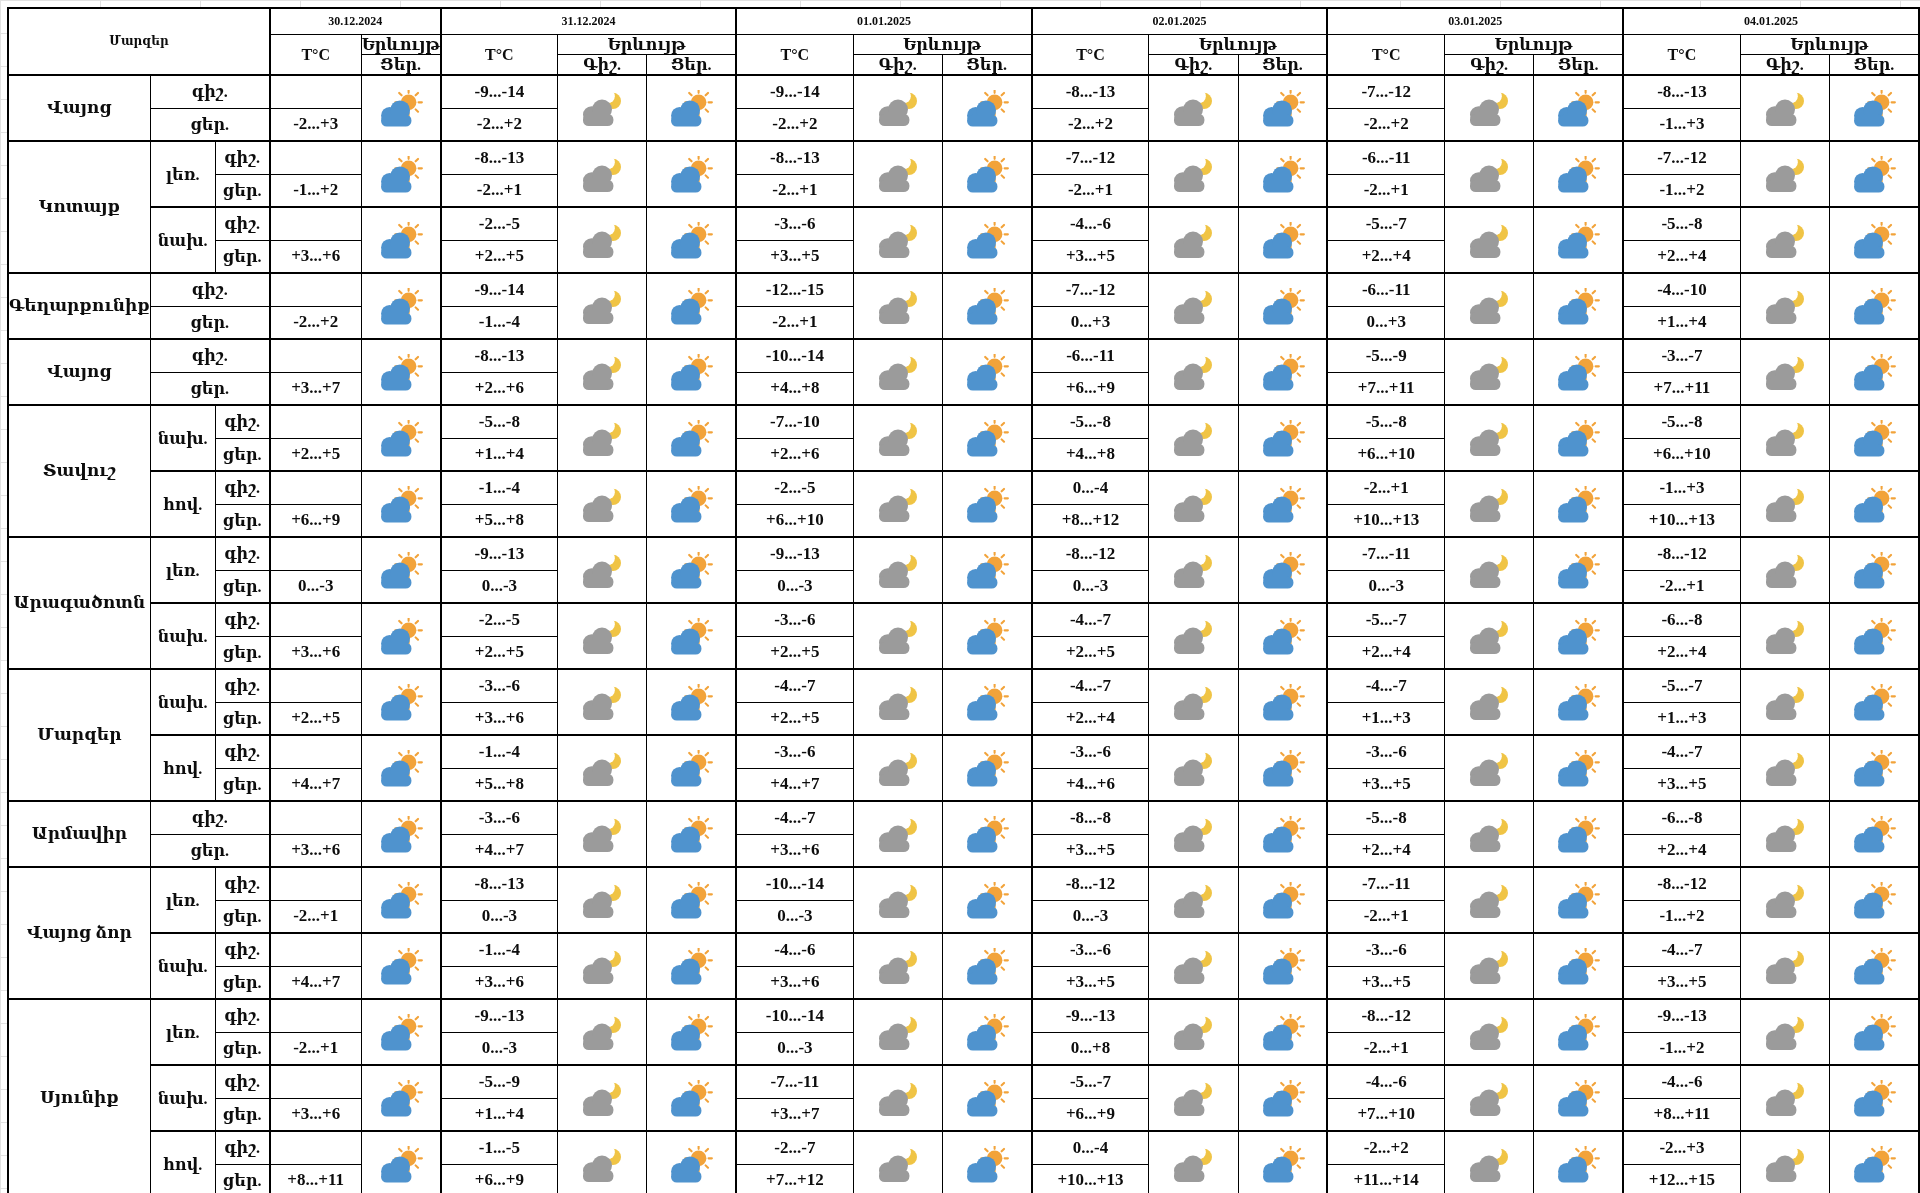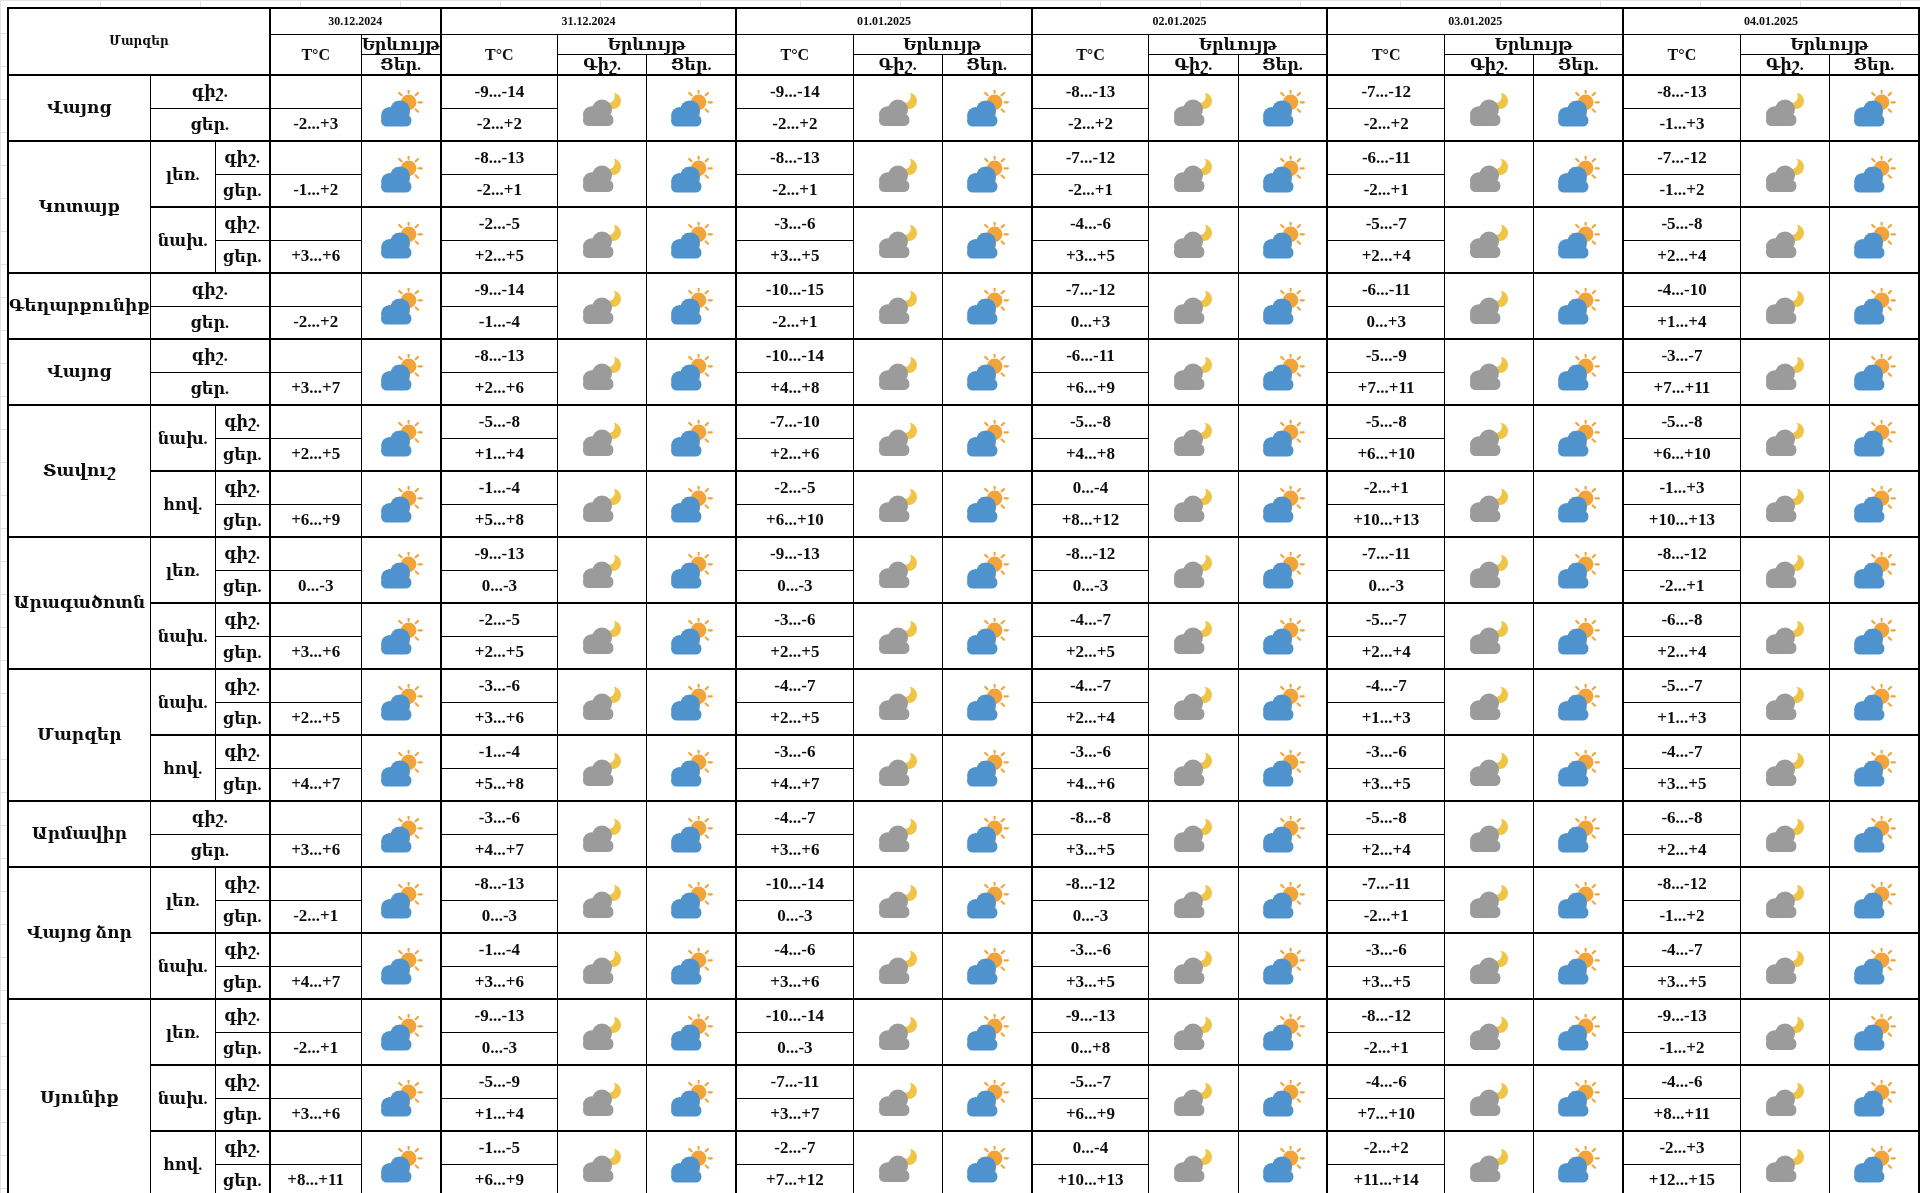--- a/index.html
+++ b/index.html
@@ -528,21 +528,21 @@
             <svg width="50" height="38" viewBox="0 0 52 40">
               <g stroke="#f2a33a" stroke-width="2.2" stroke-linecap="round" fill="none">
                 <path d="M44.5 13h3.5M41.4 20.4l2.5 2.5M34 23.5v3.5M26.6 20.4l-2.5 2.5M23.5 13H20M26.6 5.6L24.1 3.1M34 3V0M41.4 5.6l2.5-2.5"></path>
               </g>
               <circle cx="34" cy="13" r="8.2" fill="#f2a33a"></circle>
               <circle cx="14" cy="27" r="9" fill="#4f93ce"></circle>
               <circle cx="25" cy="21.5" r="10.5" fill="#4f93ce"></circle>
               <rect x="5" y="26" width="32" height="12.5" rx="6" fill="#4f93ce"></rect>
             </svg>
           </td>
-          <td class="temp dg bt2">-10...-15</td>
+          <td class="temp dg bt2">-12...-15</td>
           <td class="icon bt2" rowspan="2">
             <svg width="50" height="38" viewBox="0 0 52 40">
               <circle cx="37.5" cy="11.5" r="8.5" fill="#f0c445"></circle>
               <circle cx="32" cy="6.5" r="7.5" fill="#ffffff"></circle>
               <circle cx="15" cy="26" r="9" fill="#9b9b9b"></circle>
               <circle cx="26" cy="20.5" r="10.5" fill="#9b9b9b"></circle>
               <rect x="6" y="25" width="32" height="13" rx="6" fill="#9b9b9b"></rect>
             </svg>
           </td>
           <td class="icon bt2" rowspan="2">

